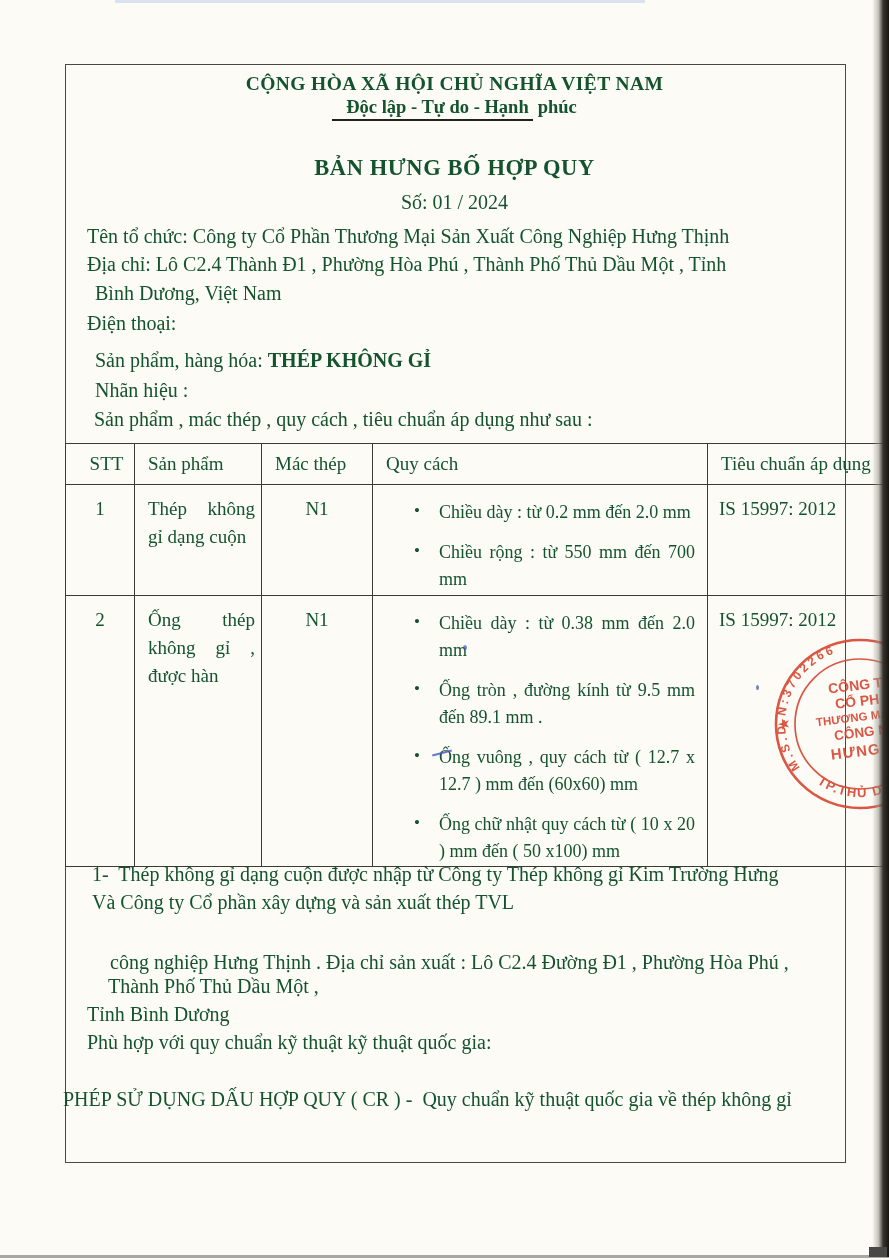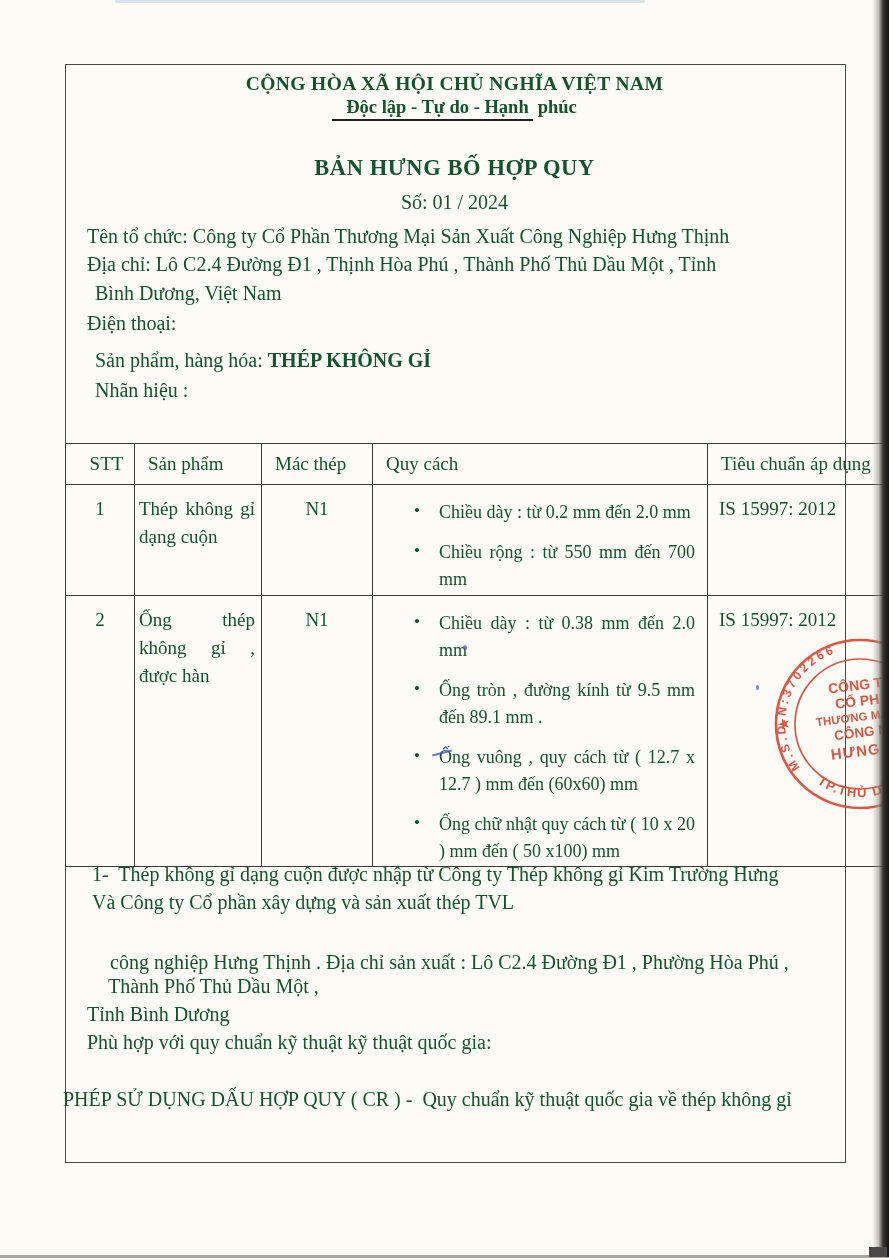--- a/index.html
+++ b/index.html
@@ -45,21 +45,21 @@
   }
   table.spec tr.hdr td{height:40px; vertical-align:middle; padding:0 0 0 13px; font-size:19px;}
   td.c-stt{width:55px; text-align:center; padding:0;}
   td.c-sp{width:113px;}
   td.c-mt{width:97px; text-align:center; padding:0;}
   td.c-qc{width:321px;}
   td.c-tc{width:190px;}
   tr.r1 td{height:100px;}
   tr.r2 td{height:230px;}
   td.v-stt{text-align:center; padding-top:10px;}
-  td.v-sp{padding:10px 6px 0 4px; text-align:justify;}
+  td.v-sp{padding:10px 6px 0 13px; text-align:justify;}
   td.v-mt{text-align:center; padding-top:10px;}
   td.v-tc{padding:10px 8px 0 11px;}
   .spec-item{position:relative; margin:13px 8px 0 40px; padding-left:25px;
     width:256px; text-align:justify; font-size:18px; line-height:27px; white-space:normal;}
   .spec-item .blt{position:absolute; left:0; top:-2px; font-size:17px;}
 
   
   .stamp{position:absolute; left:740px; top:622px; z-index:5; opacity:.93;}
   .stamp text{font-family:"Liberation Sans", sans-serif; font-weight:bold;}
 
@@ -74,28 +74,29 @@
   <div class="abs doc-border"></div>
 
   <div class="abs center-line nat-title">CỘNG HÒA XÃ HỘI CHỦ NGHĨA VIỆT NAM</div>
   <div class="abs center-line motto">
     <span class="u">Độc lập - Tự do - Hạnh</span><span class="tail">phúc</span>
   </div>
   <div class="abs center-line doc-title">BẢN HƯNG BỐ HỢP QUY</div>
   <div class="abs center-line doc-number">Số: 01 / 2024</div>
 
   <div class="abs line" style="left:87px; top:224px;">Tên tổ chức: Công ty Cổ Phần Thương Mại Sản Xuất Công Nghiệp Hưng Thịnh</div>
-  <div class="abs line" style="left:87px; top:252px;">Địa chỉ: Lô C2.4 Đường Đ1 , Thịnh Hòa Phú , Thành Phố Thủ Dầu Một , Tỉnh</div>
+  <div class="abs line" style="left:87px; top:252px;">Địa chỉ: Lô C2.4 Thành Đ1 , Phường Hòa Phú , Thành Phố Thủ Dầu Một , Tỉnh</div>
   <div class="abs line" style="left:95px; top:281px;">Bình Dương, Việt Nam</div>
   <div class="abs line" style="left:87px; top:311px;">Điện thoại:</div>
   <div class="abs line" style="left:95px; top:348px;">
     <span>Sản phẩm, hàng hóa:</span>
     <span class="bold">THÉP KHÔNG GỈ</span>
   </div>
   <div class="abs line" style="left:95px; top:378px;">Nhãn hiệu :</div>
+  <div class="abs line" style="left:94px; top:407px;">Sản phẩm , mác thép , quy cách , tiêu chuẩn áp dụng như sau :</div>
 
   <table class="spec">
     <tbody>
         <tr class="hdr">
       <td class="c-stt">STT</td>
       <td class="c-sp">Sản phẩm</td>
       <td class="c-mt" style="text-align:left; padding-left:13px;">Mác thép</td>
       <td class="c-qc">Quy cách</td>
       <td class="c-tc">Tiêu chuẩn áp dụng</td>
     </tr>

